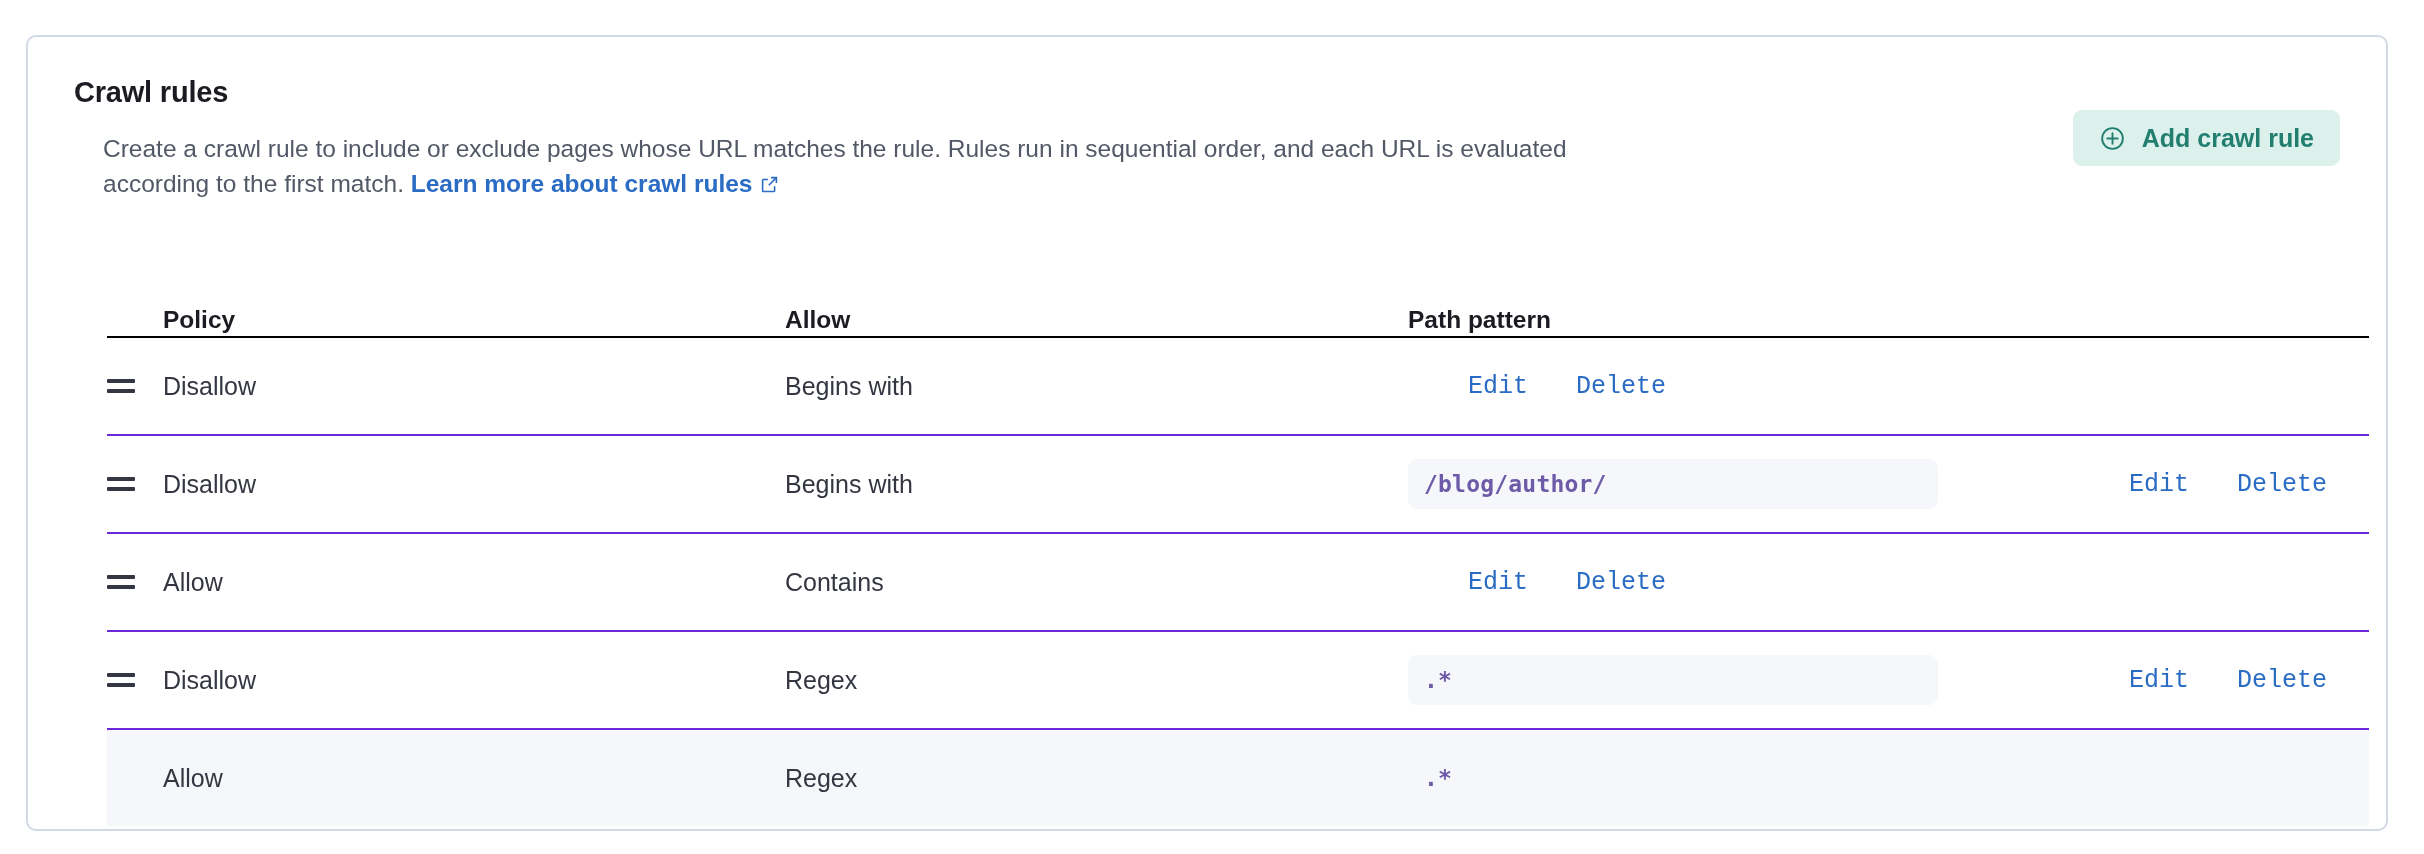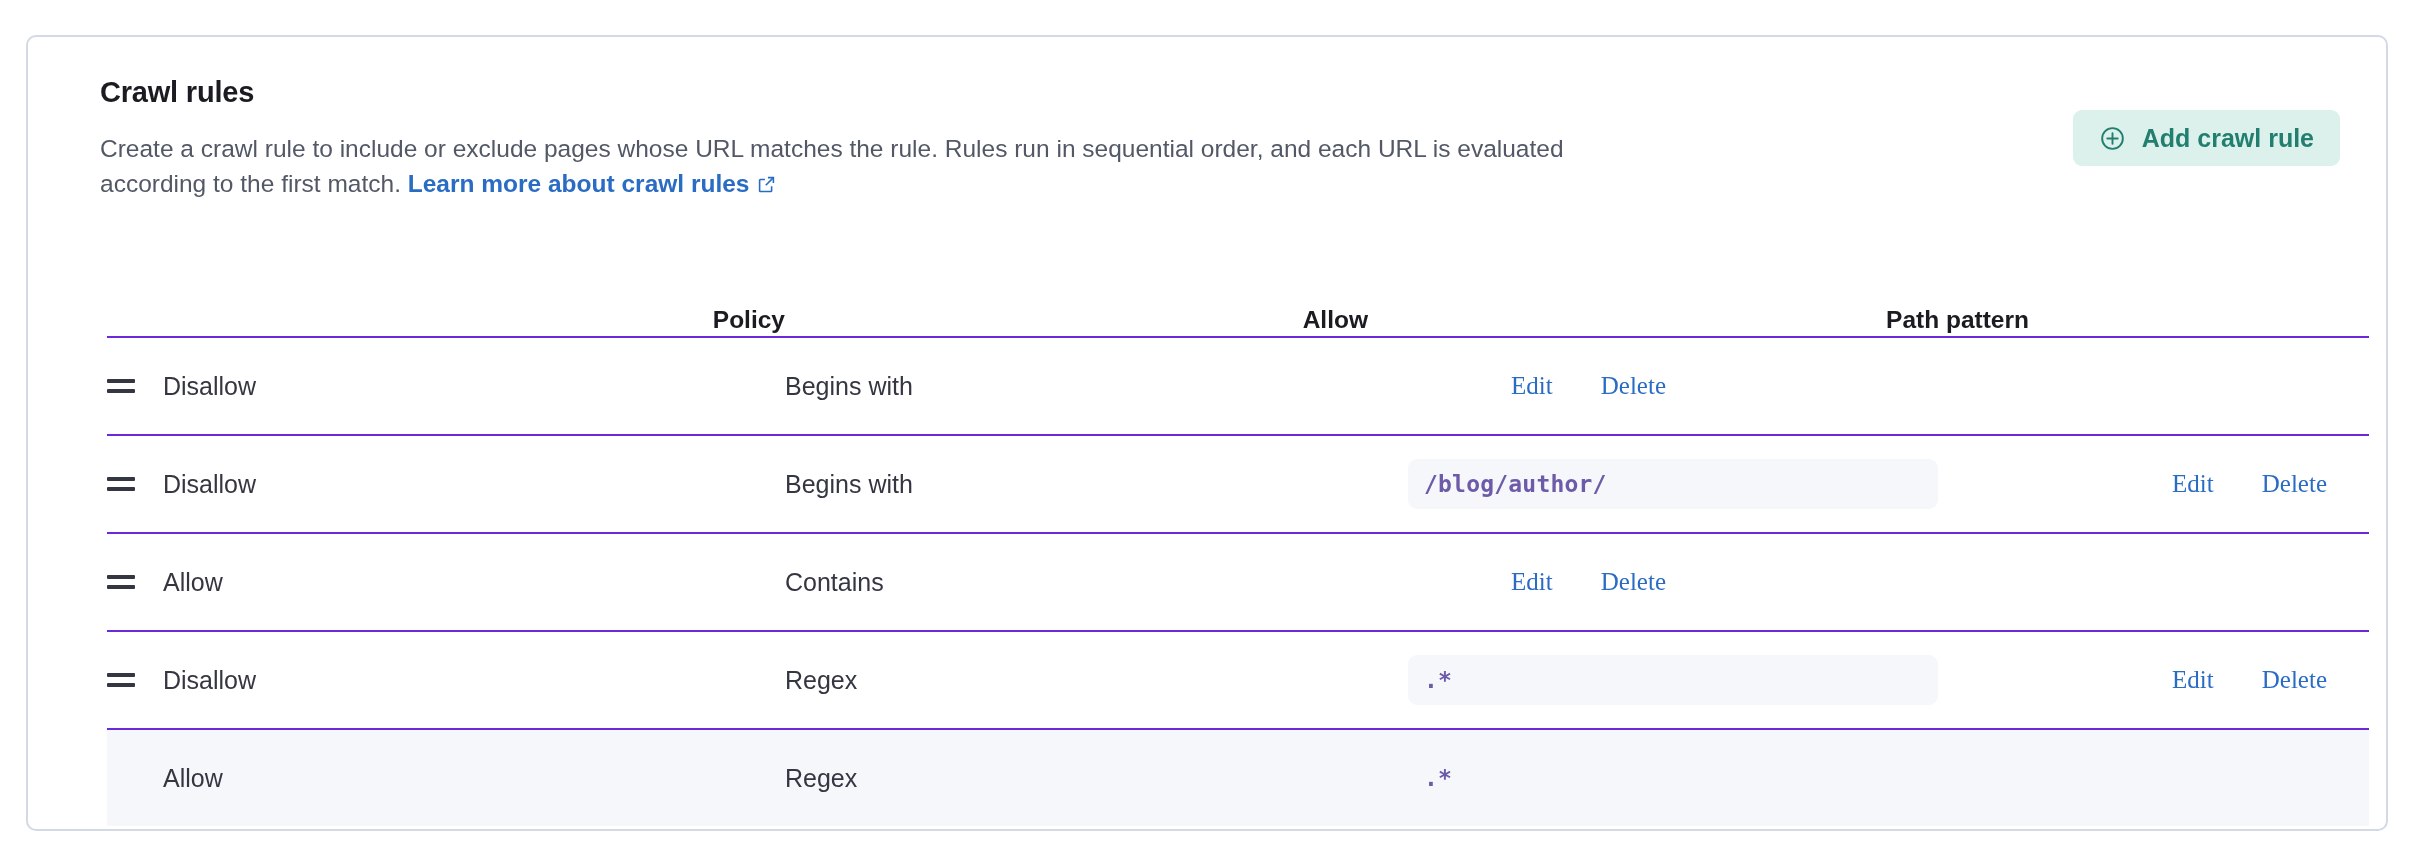--- a/index.html
+++ b/index.html
@@ -29,39 +29,40 @@
     background: #ffffff;
     border: 2px solid #d3dae6;
     border-radius: 10px;
     overflow: hidden;
   }
 
   .card-inner {
     position: relative;
     width: 100%;
     height: 100%;
-    padding: 38px 46px 0 72px;
+    padding: 38px 46px 0 46px;
   }
 
   
   .card-title {
     font-size: 29px;
     font-weight: bold;
     color: #1a1c21;
     letter-spacing: -0.2px;
     line-height: 1.2;
     margin-bottom: 22px;
   }
 
   .card-desc {
     font-size: 24.5px;
     color: #525866;
     line-height: 1.42;
     max-width: 1470px;
     font-weight: 400;
+    margin-left: 29px;
   }
 
   .link {
     color: #2a6cc4;
     text-decoration: none;
     font-weight: 600;
     white-space: nowrap;
   }
 
   .ext-icon {
@@ -99,23 +100,22 @@
     position: absolute;
     left: 79px;
     top: 253px;
     width: 2262px;
   }
 
   .thead {
     display: flex;
     align-items: flex-end;
     height: 48px;
-    border-bottom: 2px solid #6d28d9;
+    border-bottom: 2px solid #000000;
     padding-bottom: 4px;
-    text-align: right;
   }
 
   .tr {
     display: flex;
     align-items: center;
     height: 98px;
     border-bottom: 2px solid #6d28d9;
   }
   .tr.last {
     background: #f5f7fb;
@@ -186,21 +186,21 @@
   }
 
   .act-link {
     color: #2a6cc4;
     font-size: 25px;
     text-decoration: none;
     font-weight: 500;
     cursor: pointer;
     background: none;
     border: none;
-    font-family: Liberation Serif, serif;
+    font-family: Liberation Mono, monospace;
     padding: 0;
   }
 </style>
 </head>
 <body>
 
 <div class="page">
 
   <section class="card">
     <div class="card-inner">

